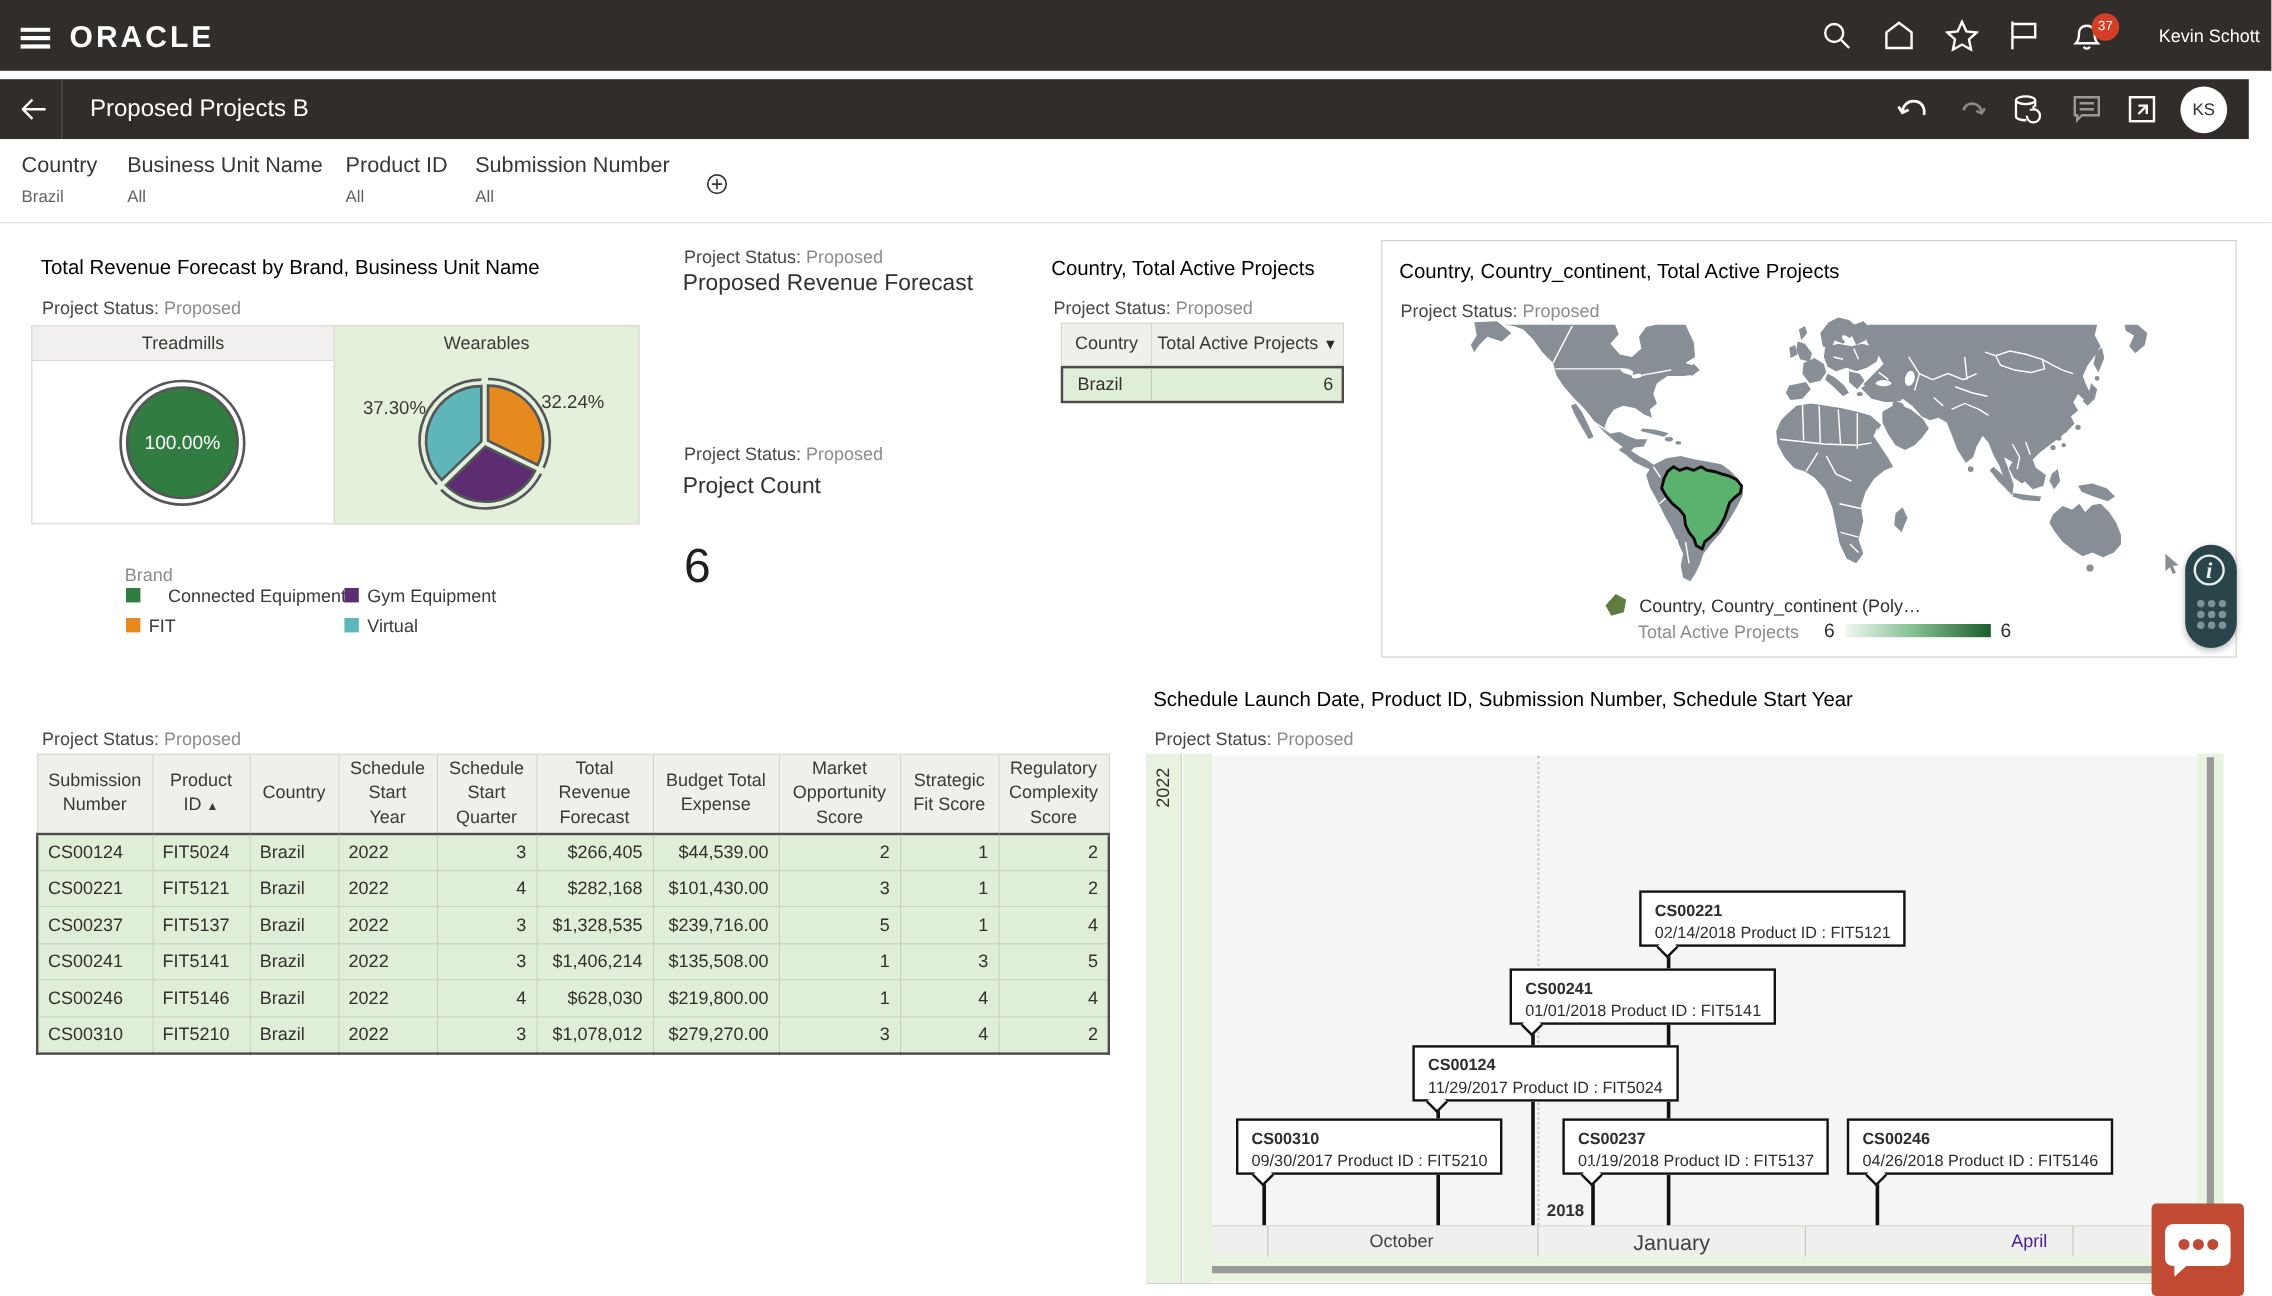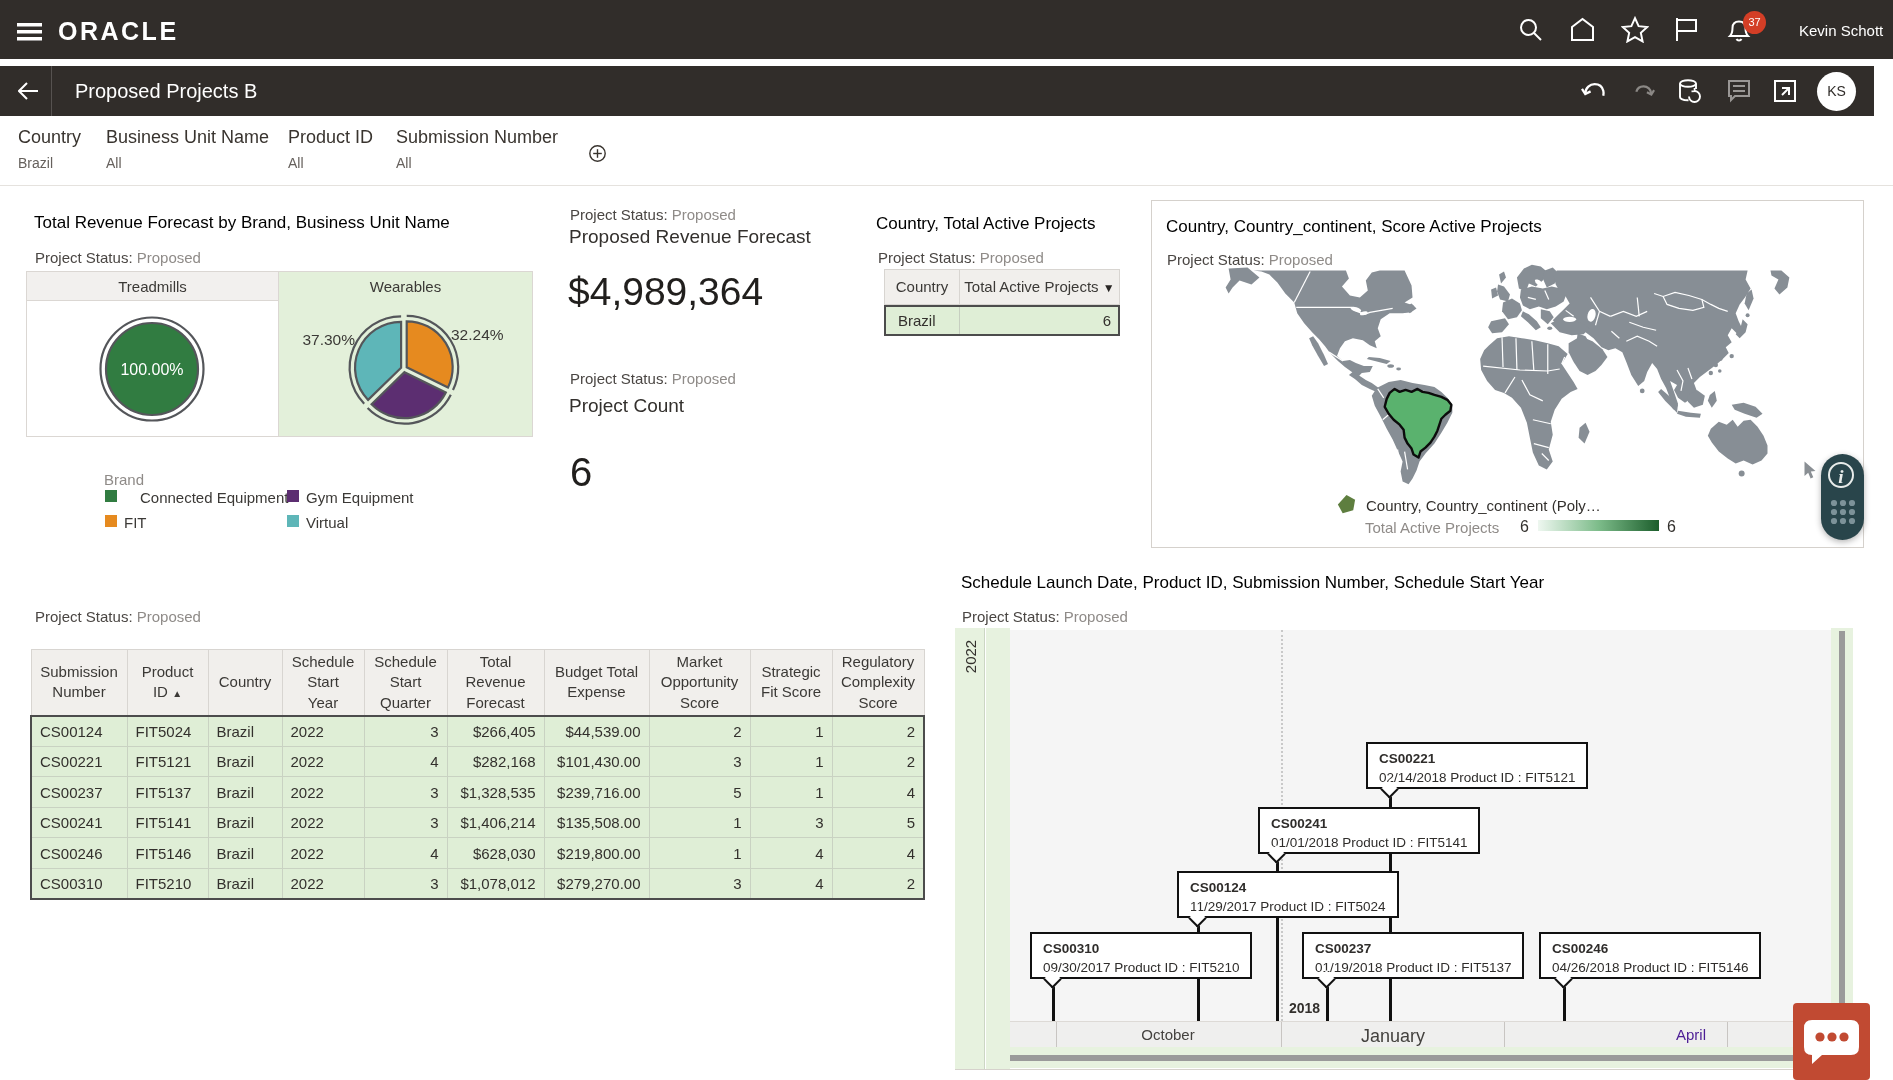--- a/index.html
+++ b/index.html
@@ -130,38 +130,37 @@
   <div class="abs" style="left:287px;top:304px;width:12px;height:12px;background:#5c2e71;"></div>
   <div class="abs" style="left:306px;top:303px;font-size:15px;color:#3b3936;">Gym Equipment</div>
   <div class="abs" style="left:105px;top:329px;width:12px;height:12px;background:#e68a1f;"></div>
   <div class="abs" style="left:124px;top:328px;font-size:15px;color:#3b3936;">FIT</div>
   <div class="abs" style="left:287px;top:329px;width:12px;height:12px;background:#5eb6b8;"></div>
   <div class="abs" style="left:306px;top:328px;font-size:15px;color:#3b3936;">Virtual</div>
 </div>
 
 <div class="abs status" style="left:570px;top:206px;">Project Status: <span class="val">Proposed</span></div>
 <div class="abs" style="left:569px;top:226px;font-size:19px;color:#33302d;">Proposed Revenue Forecast</div>
-<div class="abs" style="left:568px;top:270px;font-size:39px;color:#211f1d;">$4,989,364</div>
 <div class="abs status" style="left:570px;top:370px;">Project Status: <span class="val">Proposed</span></div>
 <div class="abs" style="left:569px;top:395px;font-size:19px;color:#33302d;">Project Count</div>
 <div class="abs" style="left:570px;top:450px;font-size:40px;color:#211f1d;">6</div>
 
 <div class="abs ctitle" style="left:876px;top:214px;">Country, Total Active Projects</div>
 <div class="abs status" style="left:878px;top:249px;">Project Status: <span class="val">Proposed</span></div>
 <div class="abs" style="left:884px;top:269px;width:236px;height:36px;background:#f1efec;border:1px solid #d8d5d1;">
   <div class="abs" style="left:0;top:0;width:75px;height:34px;border-right:1px solid #d8d5d1;font-size:15px;color:#3b3936;text-align:center;line-height:34px;">Country</div>
   <div class="abs" style="left:75px;top:0;width:159px;height:34px;font-size:15px;color:#3b3936;text-align:center;line-height:34px;">Total Active Projects <span style="font-size:12px;color:#2a2725;">▼</span></div>
 </div>
 <div class="abs" style="left:884px;top:305px;width:236px;height:31px;background:#dfeed6;border:2px solid #4c4c4c;">
   <div class="abs" style="left:0;top:0;width:74px;height:27px;border-right:1px solid #c6cec0;font-size:15px;color:#33302d;line-height:27px;padding-left:12px;">Brazil</div>
   <div class="abs" style="left:74px;top:0;width:151px;height:27px;font-size:15px;color:#33302d;line-height:27px;text-align:right;">6</div>
 </div>
 
 <div class="abs" style="left:1151px;top:200px;width:713px;height:348px;border:1px solid #d5d1cc;background:#fff;">
-  <div class="abs ctitle" style="left:14px;top:16px;">Country, Country_continent, Score Active Projects</div>
+  <div class="abs ctitle" style="left:14px;top:16px;">Country, Country_continent, Total Active Projects</div>
   <div class="abs status" style="left:15px;top:50px;">Project Status: <span class="val">Proposed</span></div>
   <div class="abs" style="left:0;top:0;width:711px;height:346px;overflow:hidden;">
   <svg width="711" height="346" viewBox="1151 200 713 348">
     <g fill="#878e95" stroke="none">
 
       <path d="M1227,268 L1246,267 L1258,277 L1250,284 L1238,280 L1231,287 L1227,293 L1224,287 L1229,279 Z"></path>
 
       <path d="M1252,270 L1345,270 L1348,278 L1341,286 L1349,295 L1359,297 L1367,290 L1365,280 L1371,272 L1379,270 L1404,270 L1411,285 L1412,297 L1404,302 L1413,305 L1411,312 L1402,313 L1389,313 L1380,319 L1377,328 L1380,336 L1374,341 L1376,348 L1369,345 L1362,340 L1352,338 L1344,341 L1339,348 L1336,356 L1342,361 L1349,360 L1355,363 L1363,366 L1372,366 L1369,372 L1361,373 L1357,377 L1351,372 L1344,367 L1337,361 L1329,353 L1324,346 L1318,339 L1311,332 L1303,323 L1296,313 L1293,302 L1284,293 L1276,282 L1268,274 L1260,271 Z"></path>
 
       <path d="M1312,336 L1317,343 L1323,355 L1327,364 L1323,366 L1317,356 L1311,345 L1308,338 Z"></path>
@@ -273,21 +272,21 @@
     <path d="M12 2 L21 7 L19 18 L8 21 L3 12 Z" fill="#5e7e3f"></path>
   </svg>
   <div class="abs" style="left:214px;top:296px;font-size:15px;color:#33302d;">Country, Country_continent (Poly…</div>
   <div class="abs" style="left:213px;top:318px;font-size:15px;color:#8f8b88;">Total Active Projects</div>
   <div class="abs" style="left:368px;top:317px;font-size:16px;color:#33302d;">6</div>
   <div class="abs" style="left:386px;top:319px;width:121px;height:11px;background:linear-gradient(to right,#eef7f0,#7dbc8a 50%,#1c5e2c);"></div>
   <div class="abs" style="left:515px;top:317px;font-size:16px;color:#33302d;">6</div>
 </div>
 
 <div class="abs status" style="left:35px;top:608px;">Project Status: <span class="val">Proposed</span></div>
-<div class="abs" style="left:30px;top:628px;width:893px;margin-top:21px;">
+<div class="abs" style="left:30px;top:628px;width:893px;">
 <style>
 .bt { border-collapse:collapse; table-layout:fixed; width:893px; font-size:15px; color:#33302d; }
 .bt th { background:#f1efec; border:1px solid #d8d5d1; font-weight:normal; color:#3b3936; padding:2px 4px; line-height:1.35; }
 .bt thead tr { height:66px; }
 .bt tbody tr { height:30.5px; }
 .bt td { border:1px solid #c9d2c2; background:#dfeed6; padding:0 8px; }
 .bt td.n { text-align:right; }
 .bt tbody { border:2px solid #4c4c4c; }
 .bt tbody tr:first-child td { border-top:2px solid #4c4c4c; }
 </style>

